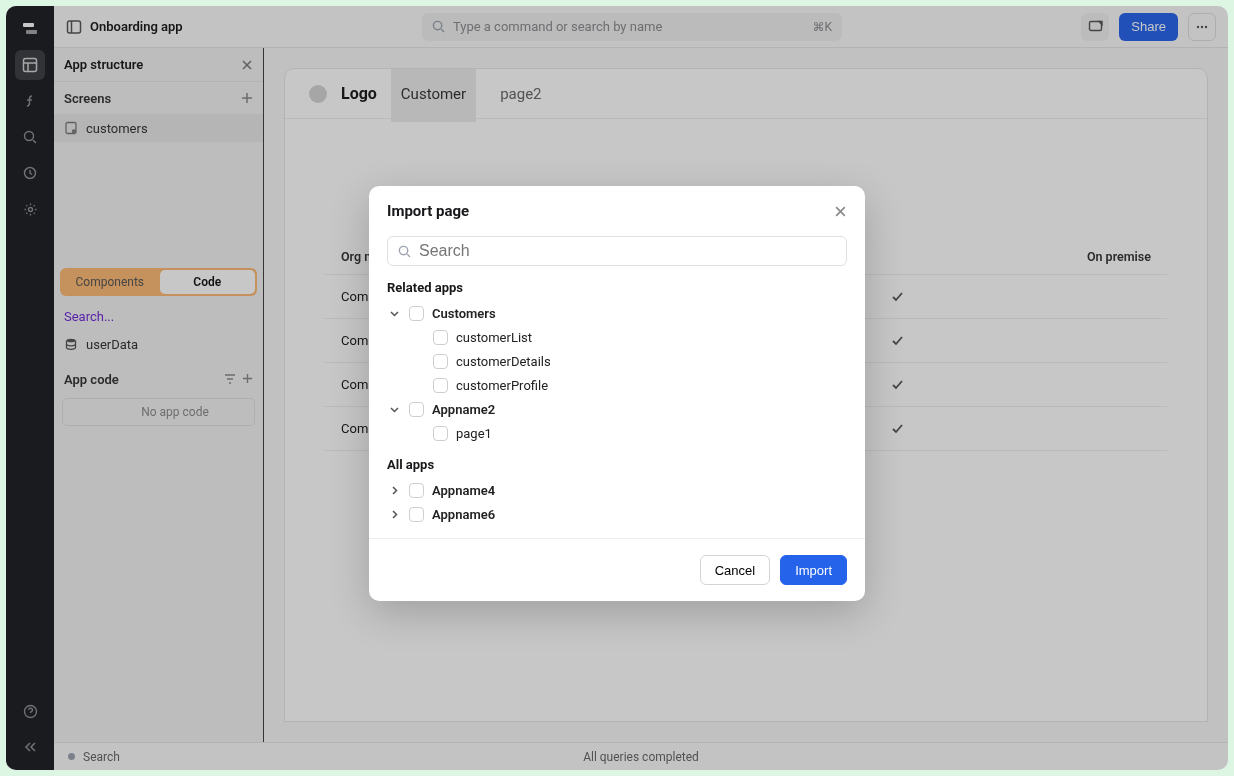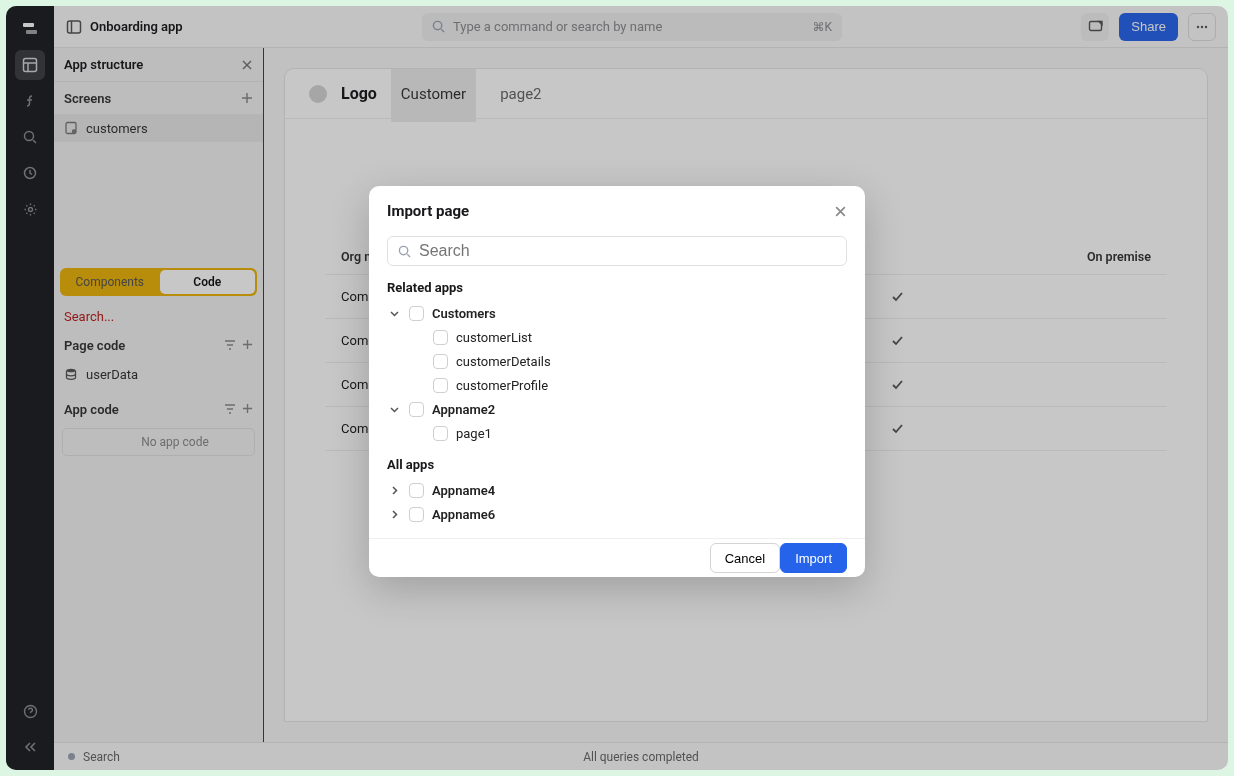--- a/index.html
+++ b/index.html
@@ -106,40 +106,40 @@
   .side-item {
     height: 28px;
     display:flex; align-items:center;
     padding: 0 10px;
     gap: 8px;
     background: #e8e8e9;
     color:#333;
   }
   .tabs {
     margin: 6px;
-    background: #eab308;
+    background: #fdba74;
     border-radius: 6px;
     height:28px;
     display:flex; align-items:center;
     padding: 2px;
     gap:2px;
   }
   .tab {
     flex:1;
     height:24px;
     display:flex; align-items:center; justify-content:center;
     border-radius:5px;
     font-size:12px;
     color:#555;
   }
   .tab.active { background:#fff; font-weight:600; color:#111;}
   .search-small {
     height: 28px;
     padding: 0 10px;
-    color:#b91c1c;
+    color:#6d28d9;
     display:flex; align-items:center;
   }
   .row {
     height: 30px;
     display:flex; align-items:center;
     padding: 0 10px;
     justify-content: space-between;
   }
   .row .lbl { font-weight:600; color:#333;}
   .row .acts { display:flex; gap:6px; color:#777;}
@@ -248,22 +248,22 @@
   .tree-row .cb {
     width:15px; height:15px;
     border:1.5px solid #cfcfcf;
     border-radius:4px;
   }
   .indent1 { padding-left: 0px; }
   .indent2 { padding-left: 46px; }
   .tree-row.app { font-weight:600;}
   .modal-footer {
     border-top:1px solid #eee;
-    padding: 4px 18px;
-    display:flex; justify-content:flex-end; 
+    padding: 16px 18px;
+    display:flex; justify-content:flex-end; gap:10px;
   }
   .btn {
     height:30px; padding: 0 14px;
     border-radius:6px; font-size:13px;
     border:1px solid #d4d4d4;
     background:#fff;
     cursor:pointer;
   }
   .btn.primary { background:#2563eb; border-color:#2563eb; color:#fff; font-weight:500;}
   svg { display:block; }
@@ -387,35 +387,20 @@
           <span>customers</span>
         </div>
 
         <div style="flex:0 0 120px"></div>
 
         <div class="tabs">
           <div class="tab">Components</div>
           <div class="tab active">Code</div>
         </div>
         <div class="search-small">Search...</div>
-        <div class="row">
-          <span class="lbl">Page code</span>
-          <span class="acts">
-            <span>
-                <svg width="12" height="12" viewBox="0 0 12 12" stroke="#888" stroke-width="1.3" fill="none">
-                  <path d="M1 2h10M3 6h6M5 10h2"></path>
-                </svg>
-              </span>
-            <span>
-                <svg width="11" height="11" viewBox="0 0 12 12" stroke="#888" stroke-width="1.5">
-                  <path d="M6 1v10M1 6h10"></path>
-                </svg>
-              </span>
-          </span>
-        </div>
         <div class="code-item">
           <svg width="14" height="14" viewBox="0 0 14 14" fill="#555">
               <ellipse cx="7" cy="3.5" rx="4.5" ry="1.8"></ellipse>
               <path d="M2.5 3.5v7c0 1 2 1.8 4.5 1.8s4.5-.8 4.5-1.8v-7" fill="none" stroke="#555" stroke-width="1.3"></path>
               <path d="M2.5 7c0 1 2 1.8 4.5 1.8s4.5-.8 4.5-1.8" fill="none" stroke="#555" stroke-width="1.3"></path>
             </svg>
           <span>userData</span>
         </div>
         <div class="row" style="margin-top:6px">
           <span class="lbl">App code</span>

